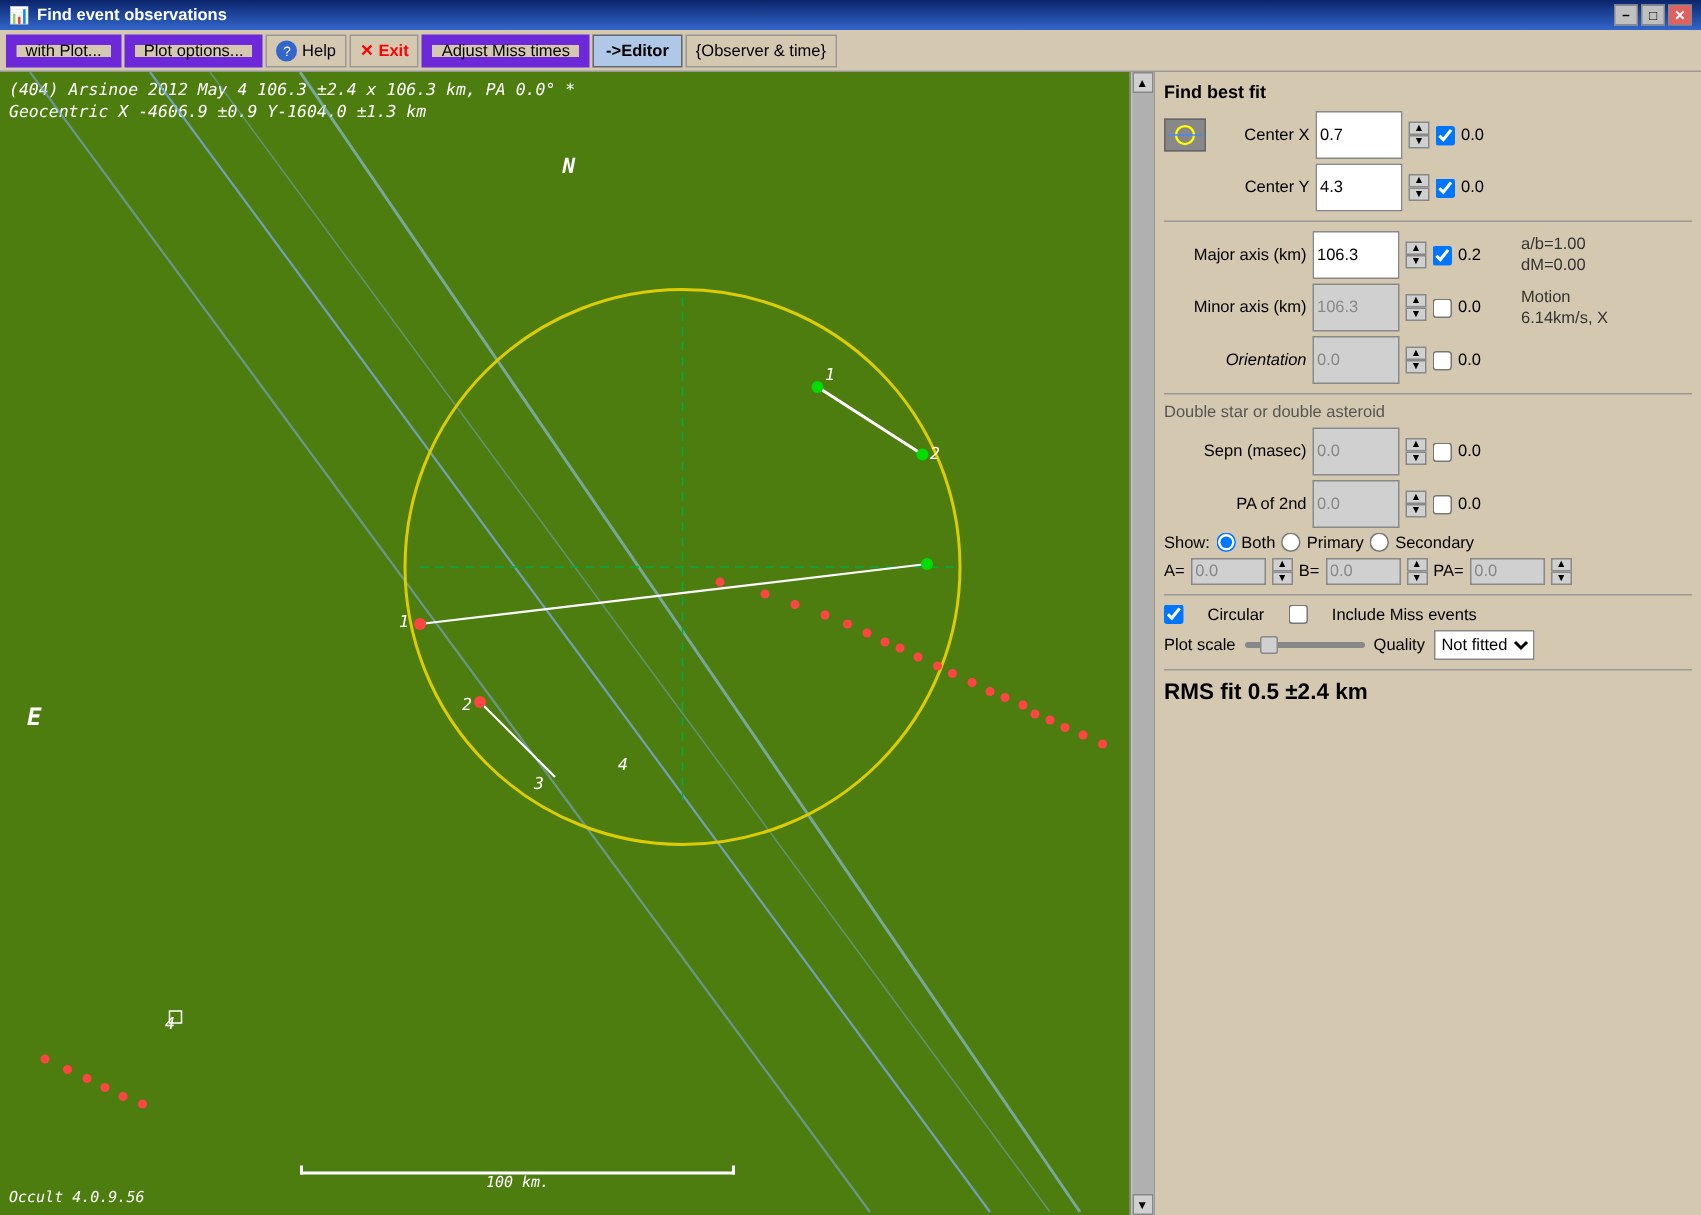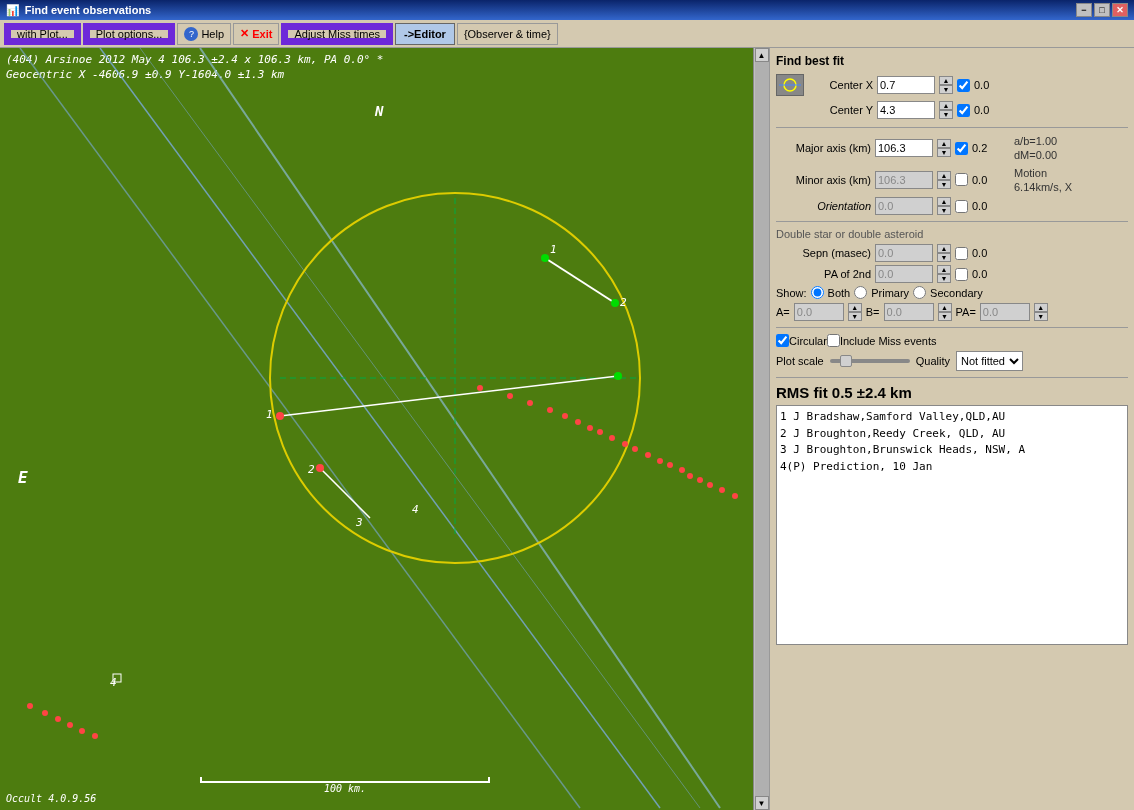--- a/index.html
+++ b/index.html
@@ -163,21 +163,21 @@
       align-items: center;
       margin-bottom: 3px;
       gap: 4px;
     }
     .form-label {
       font-size: 11px;
       text-align: right;
     }
     .form-input {
       width: 58px;
-      height: 18px;
+      height: 32px;
       border: 1px solid #888;
       background: white;
       font-size: 11px;
       padding: 1px 2px;
     }
     .form-input.disabled {
       background: #d0d0d0;
       color: #888;
     }
     .spin-btn {
@@ -269,21 +269,21 @@
       position: absolute;
       top: 0; left: 0;
       width: 100%;
       height: 100%;
     }
     
     
     .check-row {
       display: flex;
       align-items: center;
-      gap: 0;
+      gap: 16px;
       margin-bottom: 4px;
     }
   </style>
 </head>
 <body>
 
 <div class="title-bar">
   <div class="title-bar-left">
     <span>📊</span>
     <span>Find event observations</span>
@@ -555,20 +555,14 @@
       <div class="slider-track">
         <div class="slider-thumb"></div>
       </div>
       <span>Quality</span>
       <select class="quality-select"><option>Not fitted</option><option>Poor</option><option>Fair</option><option>Good</option><option>Excellent</option></select>
     </div>
 
     <div class="section-divider"></div>
 
     <div class="rms-label">RMS fit 0.5 ±2.4 km</div>
-    <div class="rms-list">
-    <div>  1    J Bradshaw,Samford Valley,QLD,AU</div>
-        <div>  2    J Broughton,Reedy Creek, QLD, AU</div>
-        <div>  3    J Broughton,Brunswick Heads, NSW, A</div>
-        <div>  4(P) Prediction, 10 Jan</div>
-      </div>
   </div>
 </div>
 
 </body></html>

